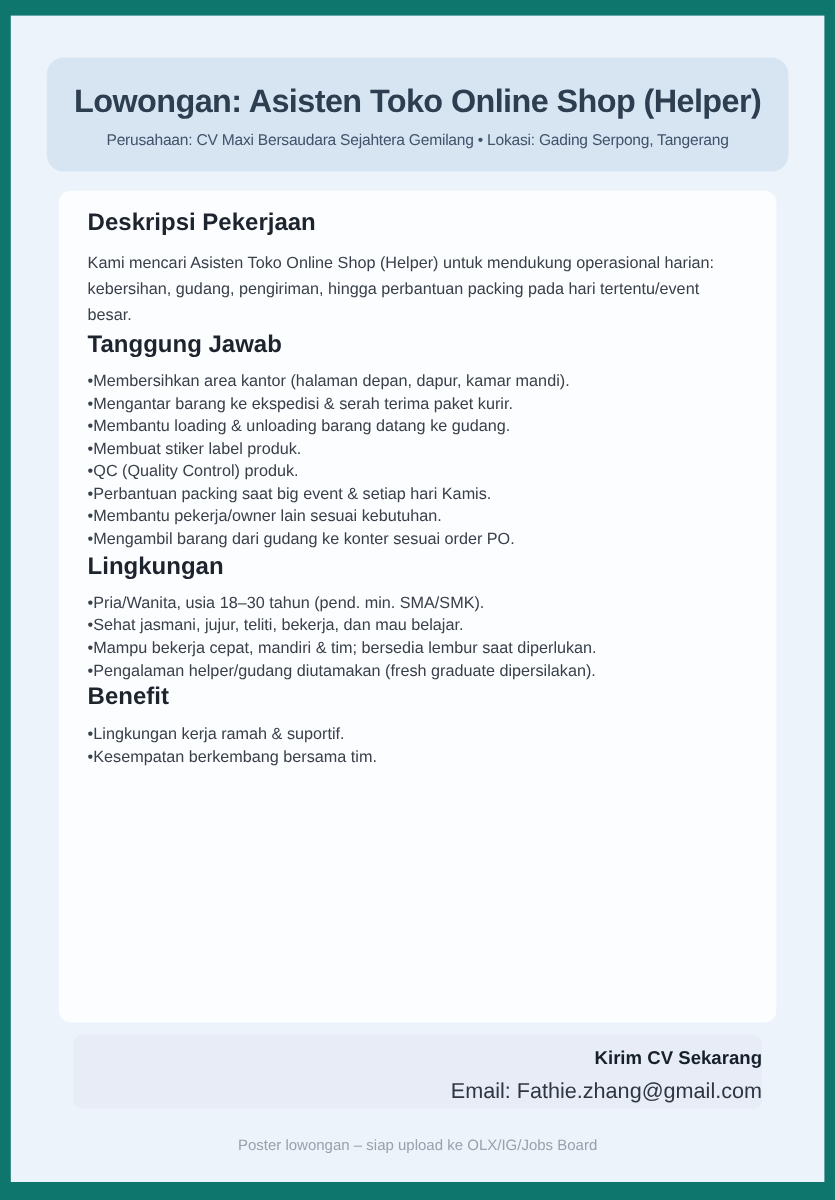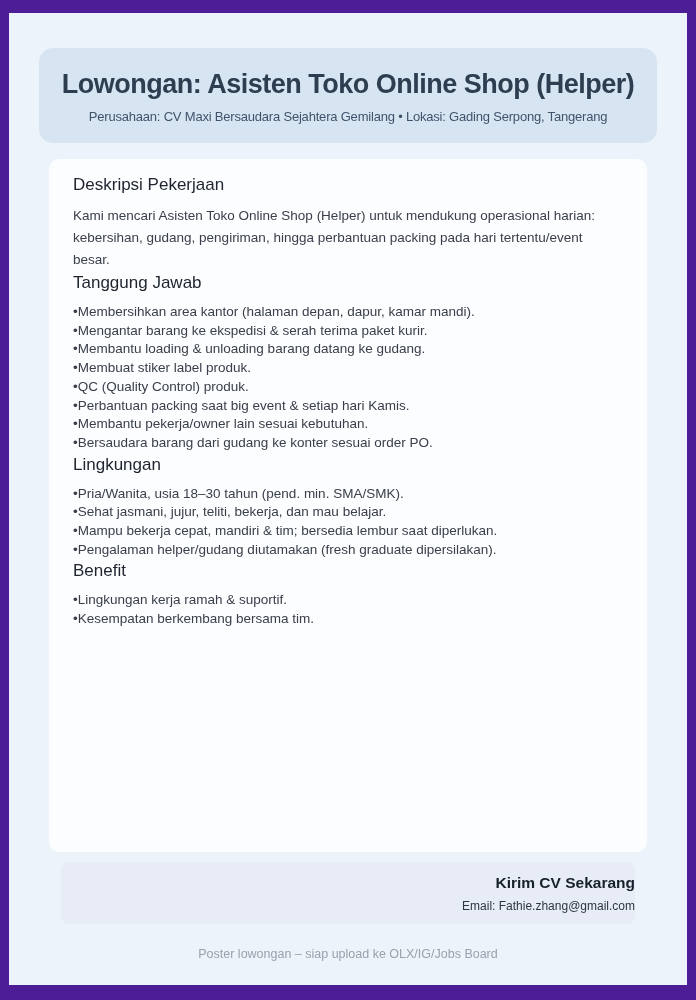--- a/index.html
+++ b/index.html
@@ -8,21 +8,21 @@
     background: #131316;
     width: 696px;
     height: 1000px;
     font-family: "Liberation Sans", sans-serif;
     overflow: hidden;
   }
   .frame {
     position: absolute;
     left: 0; top: 0;
     width: 696px; height: 1000px;
-    background: #4c1d95;
+    background: #0f766e;
   }
   .page {
     position: absolute;
     left: 9px; right: 9px;
     top: 13px; bottom: 15px;
     background: #edf3fa;
   }
   .header-band {
     margin: 35px 30px 0 30px;
     height: 95px;
@@ -48,22 +48,22 @@
   .card {
     margin: 16px 40px 0 40px;
     height: 693px;
     background: #fcfdff;
     border-radius: 10px;
     box-sizing: border-box;
     padding: 16px 24px;
   }
   .card h2 {
     margin: 2px 0 10px 0;
-    font-size: 17px;
-    font-weight: normal;
+    font-size: 20px;
+    font-weight: bold;
     color: #1d242e;
   }
   .card h2:first-child { margin-top: 0; }
   .card p {
     margin: 0;
     font-size: 13.5px;
     line-height: 22px;
     color: #39404a;
     max-width: 560px;
   }
@@ -88,21 +88,21 @@
     padding-top: 12px;
   }
   .cta-title {
     margin: 0;
     font-size: 15.5px;
     font-weight: bold;
     color: #16202b;
   }
   .cta-email {
     margin: 7px 0 0 0;
-    font-size: 12px;
+    font-size: 18px;
     color: #2d3642;
   }
   .footnote {
     margin: 23px 0 0 0;
     text-align: center;
     font-size: 12.5px;
     color: #99a1ad;
   }
 </style>
 </head>
@@ -123,21 +123,21 @@
 
       <h2>Tanggung Jawab</h2>
       <ul>
           <li>Membersihkan area kantor (halaman depan, dapur, kamar mandi).</li>
           <li>Mengantar barang ke ekspedisi &amp; serah terima paket kurir.</li>
           <li>Membantu loading &amp; unloading barang datang ke gudang.</li>
           <li>Membuat stiker label produk.</li>
           <li>QC (Quality Control) produk.</li>
           <li>Perbantuan packing saat big event &amp; setiap hari Kamis.</li>
           <li>Membantu pekerja/owner lain sesuai kebutuhan.</li>
-          <li>Bersaudara barang dari gudang ke konter sesuai order PO.</li>
+          <li>Mengambil barang dari gudang ke konter sesuai order PO.</li>
         </ul>
 
       <h2>Lingkungan</h2>
       <ul>
           <li>Pria/Wanita, usia 18–30 tahun (pend. min. SMA/SMK).</li>
           <li>Sehat jasmani, jujur, teliti, bekerja, dan mau belajar.</li>
           <li>Mampu bekerja cepat, mandiri &amp; tim; bersedia lembur saat diperlukan.</li>
           <li>Pengalaman helper/gudang diutamakan (fresh graduate dipersilakan).</li>
         </ul>
 

